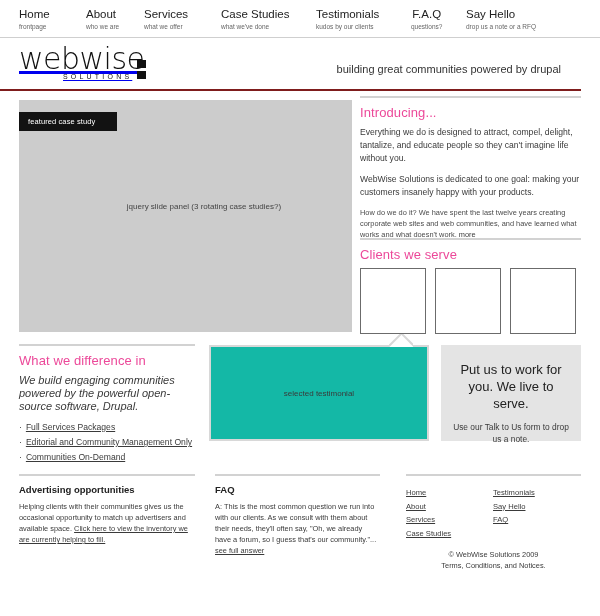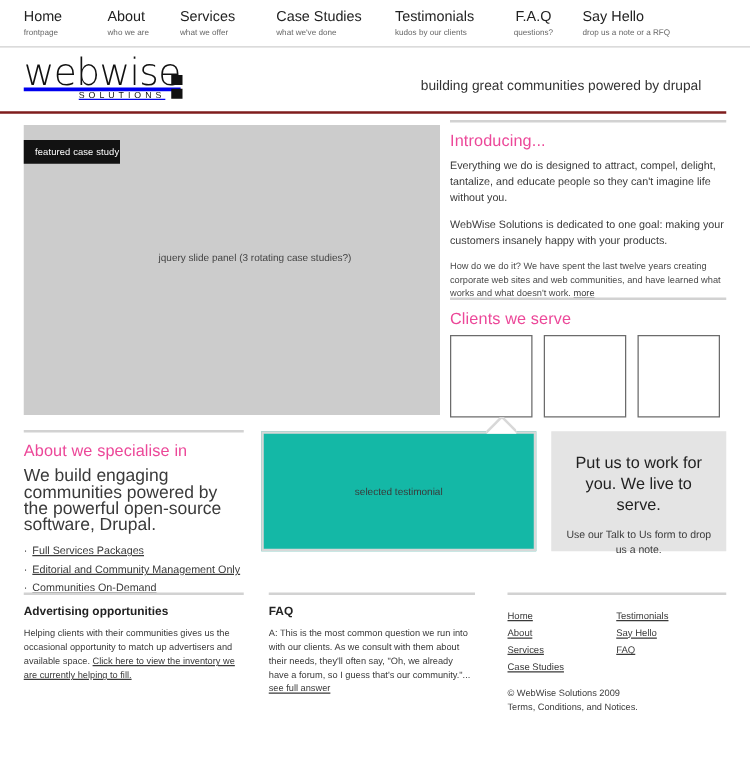--- a/index.html
+++ b/index.html
@@ -121,21 +121,21 @@
     height: 232px;
     background: #cccccc;
   }
   #featured-badge {
     position: absolute;
     left: 0;
     top: 12px;
     background: #121212;
     color: #ffffff;
     font-size: 7.5px;
-    padding: 5px 1px 5px 9px;
+    padding: 5px 22px 5px 9px;
     letter-spacing: 0.1px;
     white-space: nowrap;
   }
   #slide-caption {
     position: absolute;
     left: 0; right: 0;
     top: 102px;
     text-align: center;
     font-size: 8px;
     color: #444444;
@@ -200,23 +200,24 @@
 
   
   #specialise {
     position: absolute;
     left: 19px;
     top: 344px;
     width: 176px;
   }
   #specialise p {
     margin: 0 0 7px 0;
-    font-size: 14px;
+    font-size: 11px;
     line-height: 13px;
     color: #3a3a3a;
+    font-style: italic;
   }
   ul.bullets {
     list-style: none;
     margin: 0;
     padding: 0;
   }
   ul.bullets li {
     font-size: 8.6px;
     line-height: 15px;
     color: #3a3a3a;
@@ -347,21 +348,21 @@
     line-height: 13.5px;
     color: #3a3a3a;
     text-decoration: underline;
   }
   #copyright {
     margin-top: 9px;
     font-size: 7.4px;
     line-height: 11px;
     color: #3a3a3a;
   }
-  #copyright span { display: block; }
+  #copyright span { display: block; text-align: center; }
 </style>
 </head>
 <body>
 
 <div id="topnav">
   <nav class="nav-list">
       <a href="#" class="nav-item" style="left: 19px;">
         <span class="nav-title">Home</span>
         <span class="nav-sub">frontpage</span>
       </a>
@@ -422,21 +423,21 @@
   <h2 class="sec-title">Clients we serve</h2>
   <div class="client-boxes">
     <div class="client-box"></div>
     <div class="client-box"></div>
     <div class="client-box"></div>
   </div>
 </section>
 
 <section id="specialise">
   <div class="rule"></div>
-  <h2 class="sec-title">About we specialise in</h2>
+  <h2 class="sec-title">What we difference in</h2>
   <p>We build engaging communities powered by the powerful open-source software, Drupal.</p>
   <ul class="bullets">
     <li><a href="#">Full Services Packages</a></li>
     <li><a href="#">Editorial and Community Management Only</a></li>
     <li><a href="#">Communities On-Demand</a></li>
   </ul>
 </section>
 
 <div id="testimonial">
   <div class="notch"></div>

